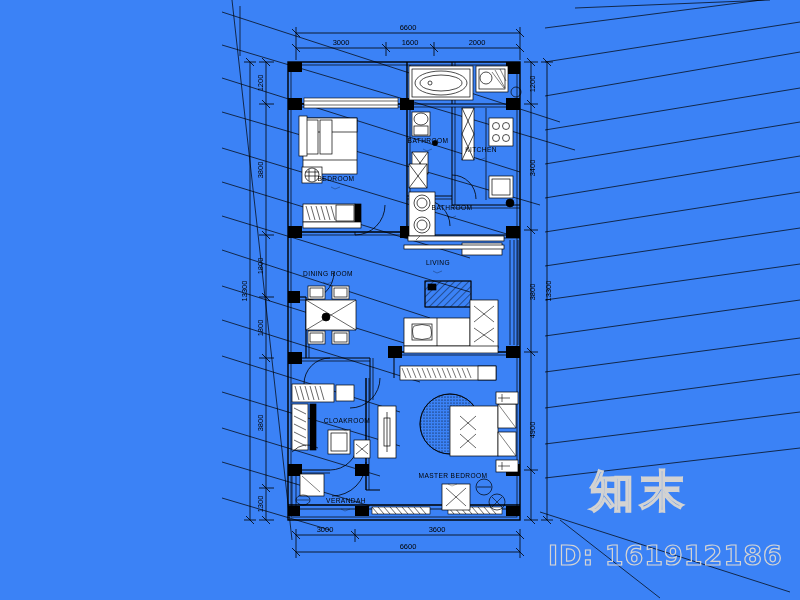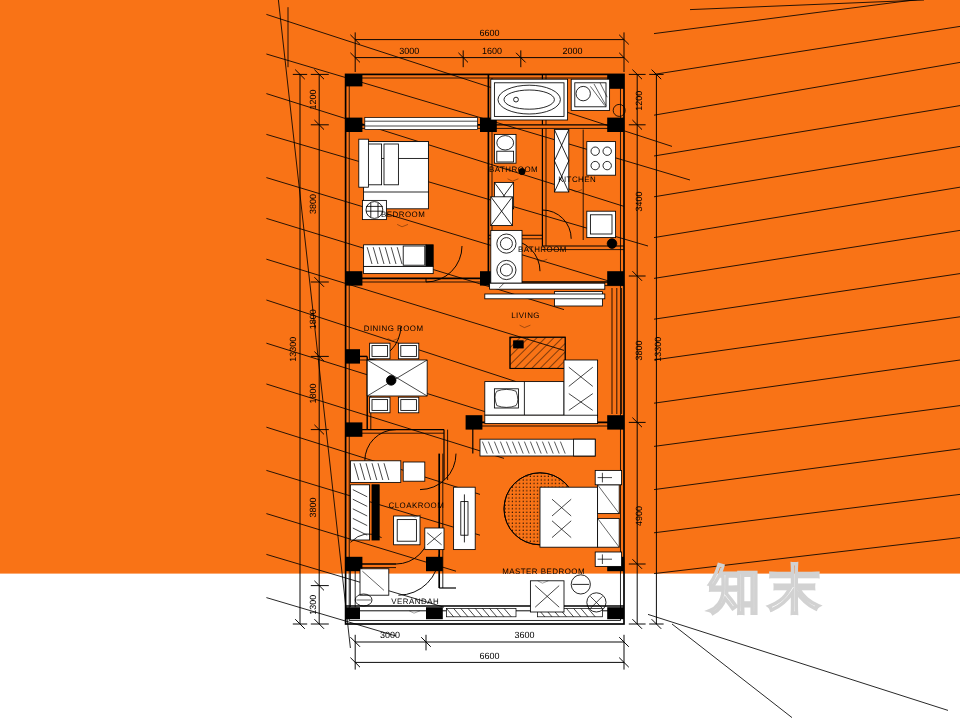--- a/index.html
+++ b/index.html
@@ -1,19 +1,19 @@
 <!DOCTYPE html>
 <html><head>
 <meta charset="utf-8">
 <title>Floor Plan</title>
 <style>
   html,body{margin:0;padding:0;background:#ffffff;}
   body{width:800px;height:600px;overflow:hidden;
        font-family:"Liberation Sans","DejaVu Sans",sans-serif;}
-  #stage{position:relative;width:800px;height:478px;background:#f97316;}
+  #stage{position:relative;width:800px;height:600px;background:#3b82f6;}
   #stage svg{position:absolute;left:0;top:0;}
   .wm{position:absolute;pointer-events:none;user-select:none;
       color:#cfcfcf;font-family:"DejaVu Sans",sans-serif;font-weight:700;}
   #wm-cjk{left:590px;top:462px;font-size:44px;letter-spacing:6px;
           -webkit-text-stroke:1.5px #d2d2d2;color:transparent;}
   #wm-id{left:548px;top:540px;font-size:27px;letter-spacing:1px;
          -webkit-text-stroke:1.2px #d4d4d4;color:transparent;}
 </style>
 </head>
 <body>
@@ -448,14 +448,15 @@
     <path d="M323 282 l4 2 l5 -2"></path>
     <path d="M433 271 l4 2 l5 -2"></path>
     <path d="M342 429 l4 2 l5 -2"></path>
     <path d="M448 484 l4 2 l5 -2"></path>
     <path d="M341 509 l4 2 l5 -2"></path>
   </g>
 
 </svg>
 
 <div class="wm" id="wm-cjk">知末</div>
+<div class="wm" id="wm-id">ID: 161912186</div>
 
 </div>
 
 </body></html>

